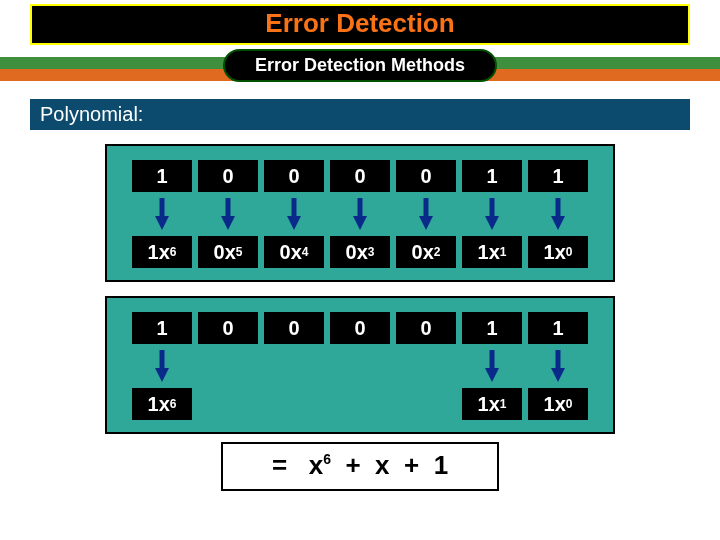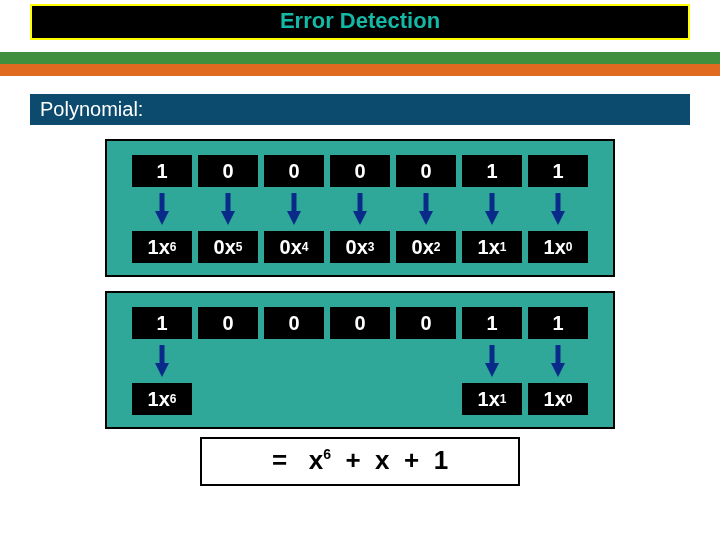--- a/index.html
+++ b/index.html
@@ -12,23 +12,23 @@
     position: relative;
   }
   .title-box {
     margin: 4px 30px 0 30px;
     background: #000;
     border: 2px solid #ffff00;
     text-align: center;
     padding: 2px 0 4px 0;
   }
   .title-box span {
-    color: #14b8a6;
+    color: #f97316;
     font-weight: bold;
-    font-size: 22px;
+    font-size: 26px;
   }
   .stripe-wrap {
     position: relative;
     height: 40px;
     margin-top: 6px;
   }
   .stripe {
     position: absolute;
     left: 0; right: 0;
     height: 12px;
@@ -88,41 +88,44 @@
     align-items: center;
     justify-content: center;
   }
   .arrow svg { display:block; }
   .term span.coef { color:#fff; }
   .term span.var { color:#fff; }
   .term sup { font-size: 12px; vertical-align: super; }
   .bottom-row .arrow-slot.empty { visibility: hidden; }
   .result-box {
     margin: 6px auto 0 auto;
-    width: 320px;
+    width: 278px;
     border: 2px solid #000;
     background: #fff;
     text-align: center;
     padding: 6px 0 8px 0;
     font-size: 26px;
     font-weight: bold;
   }
   .result-box sup { font-size: 14px; vertical-align: super; }
   .hidden { visibility: hidden; }
 </style>
 </head>
 <body>
 
 <div class="title-box">
   <span>Error Detection</span>
 </div>
 
 <div class="stripe-wrap">
   <div class="stripe green"></div>
   <div class="stripe orange"></div>
+  <div class="sub-box">
+    <span>Error Detection Methods</span>
+  </div>
 </div>
 
 <div class="label-bar">
   <span>Polynomial:</span>
 </div>
 
 <div class="panel">
   <div class="row" id="bits-row-1">
       <div class="cell">1</div>
       <div class="cell">0</div>

